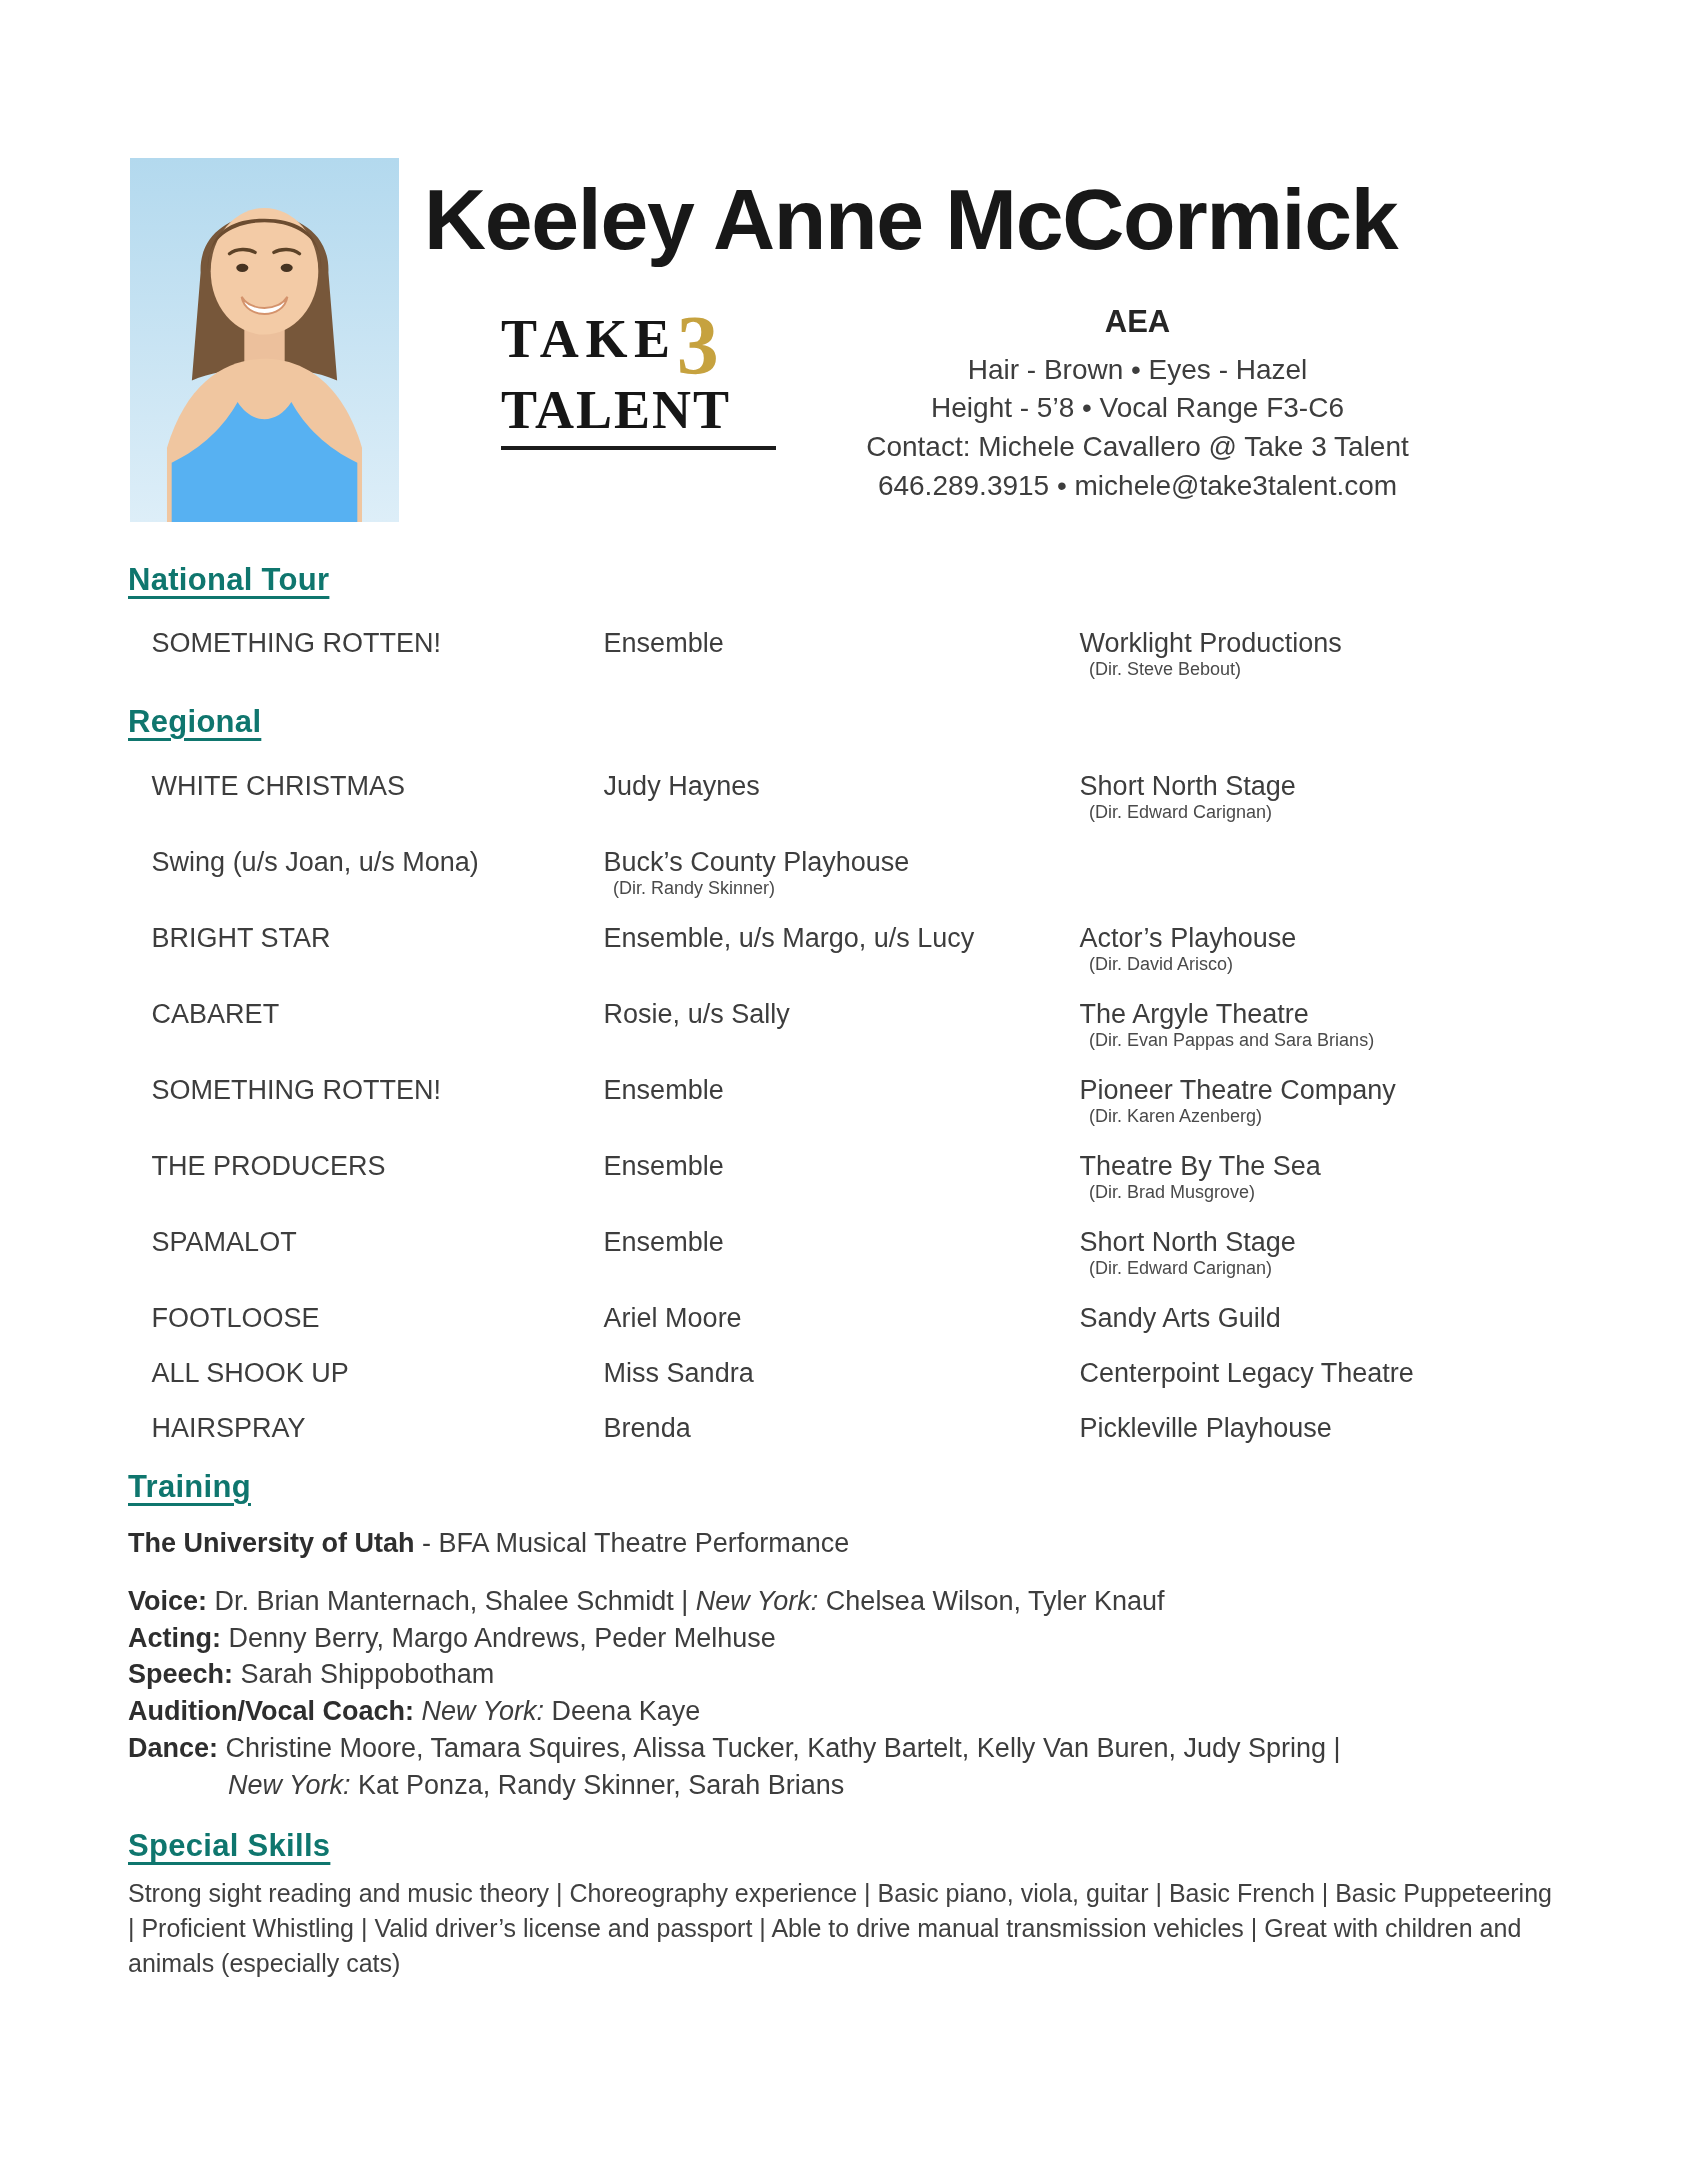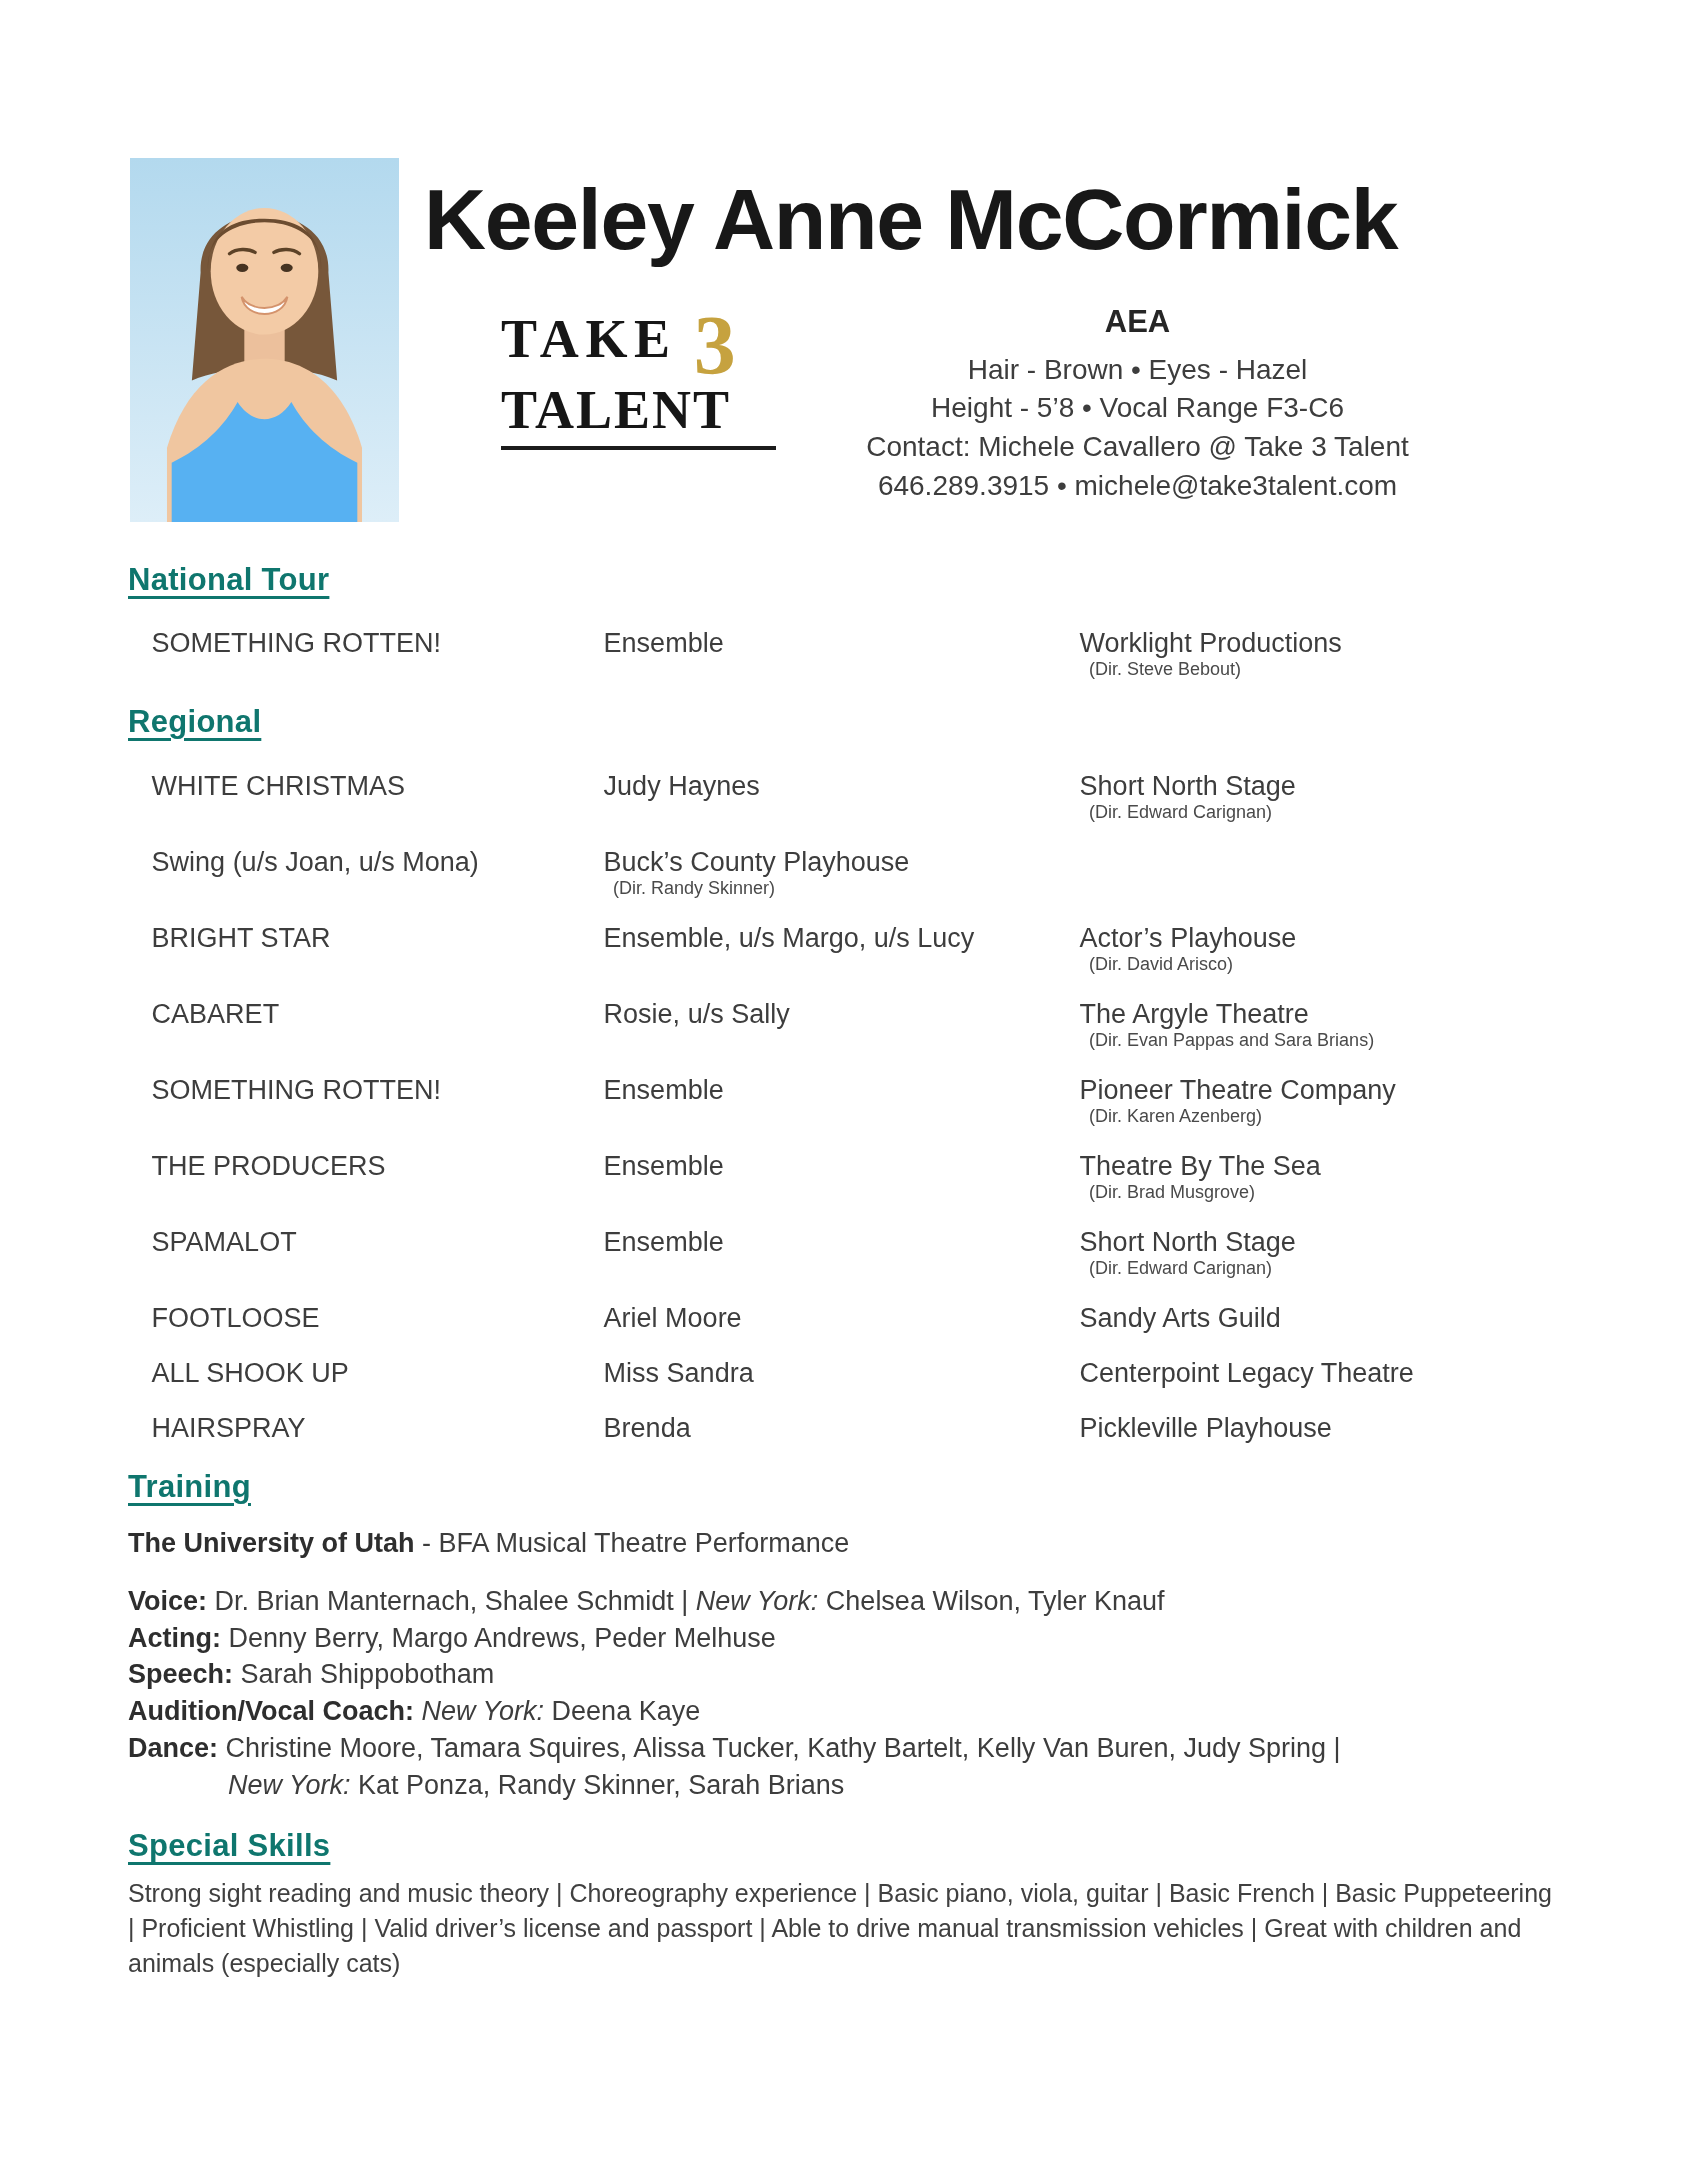--- a/index.html
+++ b/index.html
@@ -23,21 +23,21 @@
   .name {
     position: absolute; left: 424px; top: 170px;
     font-size: 86px; font-weight: 700; color: #181818;
     letter-spacing: -1.3px; white-space: nowrap;
   }
 
   .logo {
     position: absolute; left: 501px; top: 312px; width: 290px;
     font-family: "Liberation Serif", serif; color: #161616;
   }
-  .logo-row1 { display: flex; align-items: flex-start; gap: 17px; }
+  .logo-row1 { display: flex; align-items: flex-start; gap: 0; }
   .logo-take { font-size: 54px; font-weight: 700; letter-spacing: 6.7px; line-height: 1.0; }
   .logo-digit { font-size: 84px; font-weight: 700; line-height: 0.82; color: #c6a23f; }
   .logo-talent { font-size: 54px; font-weight: 700; letter-spacing: 2px; line-height: 1.05; margin-top: 1.3px; }
   .logo-rule { width: 275px; height: 0; border-bottom: 4px solid #1c1c1c; margin-top: 6.7px; }
 
   .stats {
     position: absolute; left: 746px; top: 304px; width: 783px;
     text-align: center; color: #3d3d3d;
   }
   .stats .union { font-size: 31px; font-weight: 700; color: #262626; margin-bottom: 10.8px; }

